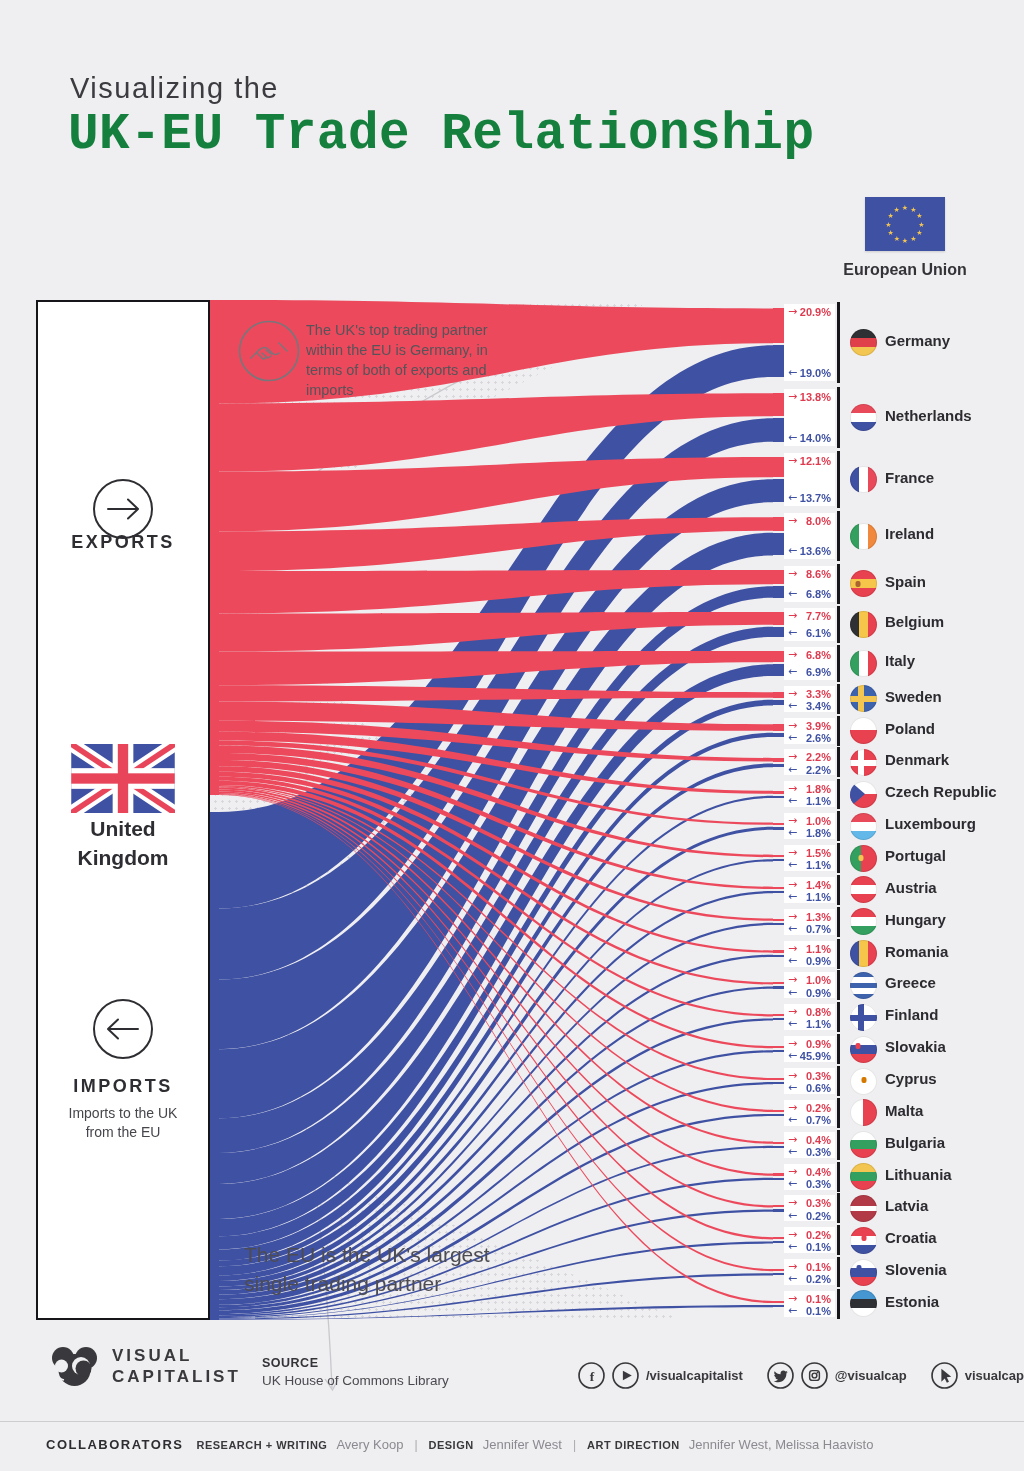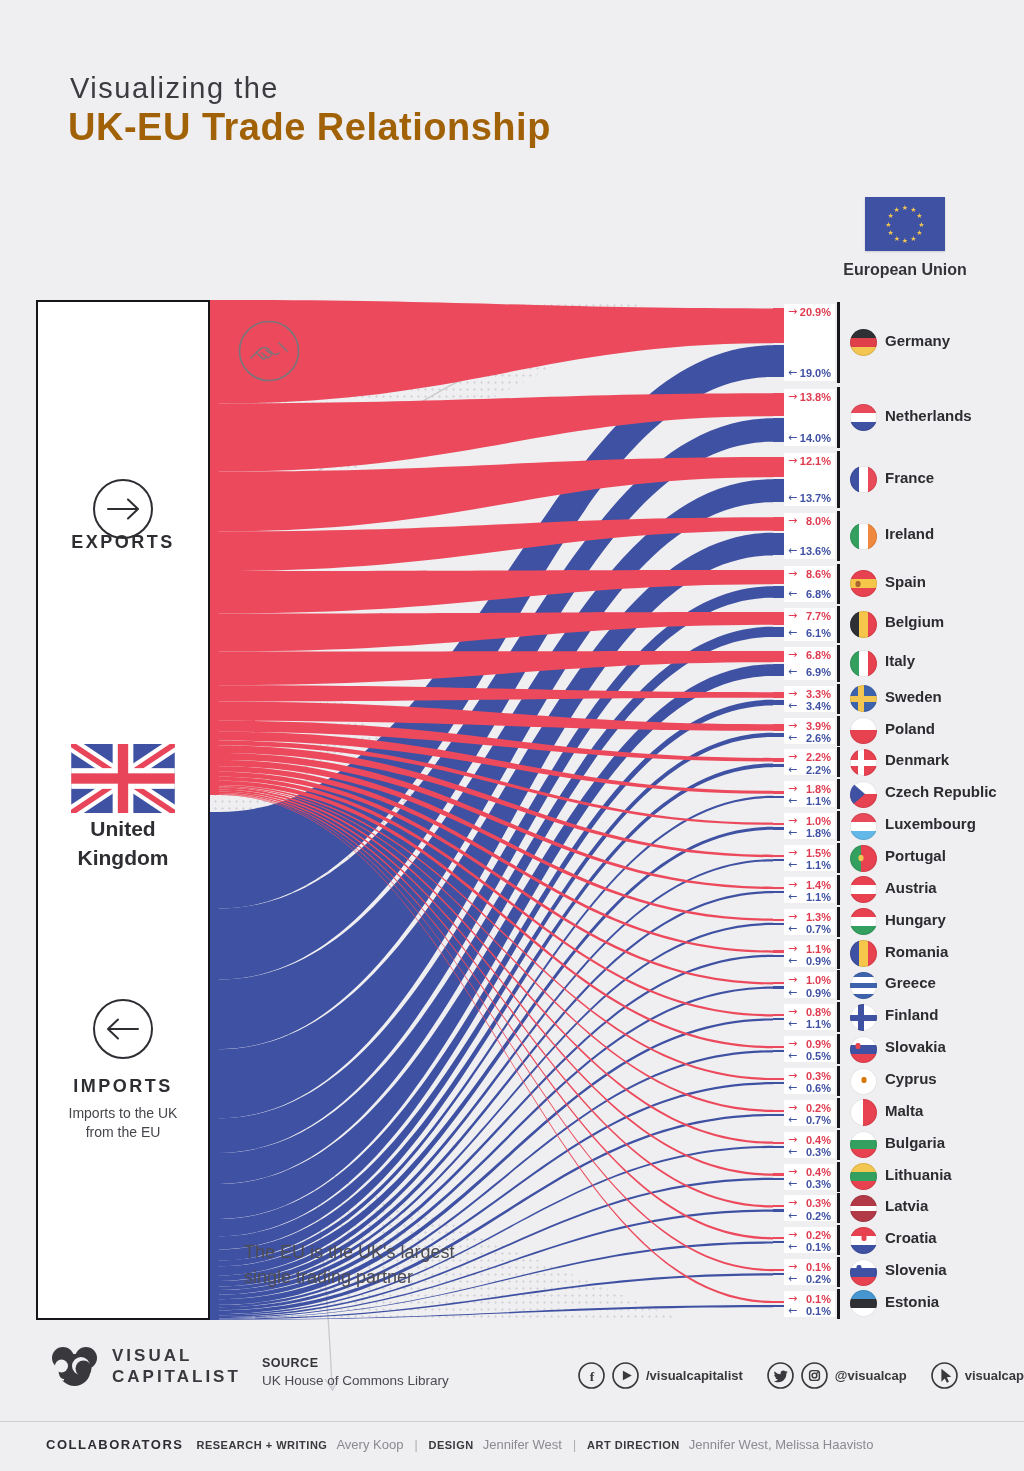--- a/index.html
+++ b/index.html
@@ -1,41 +1,41 @@
 <!DOCTYPE html>
 <html><head>
 <meta charset="utf-8">
 <style>
   html,body{margin:0;padding:0;background:#e4e3e6;}
   .page{position:relative;width:1024px;height:1471px;margin:0 auto;background:#efeef0;
         font-family:"Liberation Sans",sans-serif;color:#343338;overflow:hidden;}
   .abs{position:absolute;}
   
   .kicker{left:70px;top:72px;font-size:29px;font-weight:500;letter-spacing:1.5px;color:#3c3b40;}
-  .title{left:68px;top:106px;font-size:38px;font-weight:800;letter-spacing:.5px;color:#a16207;}
+  .title{left:68px;top:106px;font-size:51px;font-weight:800;letter-spacing:.5px;color:#15803d;font-family:Liberation Mono, monospace;}
   .subtitle{left:70px;top:170px;font-size:18px;font-weight:600;color:#3c3b40;}
   .intro{left:70px;top:201px;width:640px;font-size:15px;line-height:1.55;color:#59585e;}
   .euflag{left:865px;top:197px;width:80px;height:54px;box-shadow:0 1px 2px rgba(0,0,0,.15);}
   .eulabel{left:824px;top:261px;width:162px;text-align:center;font-size:16px;font-weight:700;color:#343338;}
   
   .dots{position:absolute;background-image:radial-gradient(#d8d7dc 1.2px,transparent 1.3px);
         background-size:7px 7px;z-index:1;}
   #sankey{position:absolute;left:0;top:0;z-index:2;pointer-events:none;}
   .panel{left:36px;top:300px;width:174px;height:1020px;background:#fff;border:2px solid #161519;
          box-sizing:border-box;z-index:5;}
   .p-item{position:absolute;left:36px;width:174px;text-align:center;z-index:6;}
   .p-icon{left:92px;width:62px;height:62px;z-index:6;}
   .p-head{font-size:18px;font-weight:700;letter-spacing:2.5px;color:#2e2d32;}
   .p-desc{font-size:14px;line-height:1.35;color:#46454b;}
   .p-desc span{display:inline-block;width:140px;}
   .ukname{font-size:21px;font-weight:700;color:#2e2d32;line-height:1.4;}
   .ukname span{display:inline-block;width:110px;}
   .note-icon{left:238px;top:320px;width:62px;height:62px;z-index:6;}
   .note-top{left:306px;top:320px;width:210px;font-size:14.5px;line-height:1.38;color:#55545a;z-index:6;}
-  .note-bottom{left:244px;top:1240px;width:250px;font-size:18px;line-height:1.4;color:#4d4c52;z-index:6;}
+  .note-bottom{left:244px;top:1240px;width:250px;font-size:21px;line-height:1.4;color:#4d4c52;z-index:6;}
   
   #countries{position:absolute;left:773px;top:0;width:251px;height:1471px;z-index:6;}
   .crow{position:absolute;left:0;width:251px;}
   .stub{position:absolute;left:0;width:11px;}
   .stub-red{width:11px;}
   .stub-blue{width:11px;margin-top:2px;}
   .pctbox{position:absolute;left:11px;width:51px;background:#fff;box-sizing:border-box;
           display:flex;flex-direction:column;justify-content:space-between;padding:2px 4px 2px 4px;}
   .pct{display:flex;justify-content:space-between;font-size:11px;font-weight:700;line-height:1.1;}
   .pct .arr{font-family:"DejaVu Sans",sans-serif;font-weight:400;}
@@ -189,20 +189,21 @@
     <circle cx="31" cy="31" r="29.5" fill="none" stroke="#77767c" stroke-width="1.6"></circle>
     <g fill="none" stroke="#77767c" stroke-width="1.5" stroke-linecap="round" stroke-linejoin="round">
       <path d="M13 38 L21 30"></path>
       <path d="M49 31 L41 23"></path>
       <path d="M21 30 C24 27 28 27 30 29 L34 33 C36 35 39 35 41 33"></path>
       <path d="M24 33 L30 38 L33 36"></path>
       <path d="M28 30 L33 34"></path>
       <path d="M19 33 L25 39 L28 38"></path>
     </g>
   </svg>
+  <p class="abs note-top" style="margin:0">The UK's top trading partner within the EU is Germany, in terms of both of exports and imports</p>
   <p class="abs note-bottom" style="margin:0">The EU is the UK's largest single trading partner</p>
 
   <div id="countries">
       <div class="crow" style="top:300.0px;height:85.5px">
         <div class="stub" style="top:8.4px">
           <div class="stub-red" style="height:34.9px;background:#EC4A5C"></div>
           <div class="stub-blue" style="height:31.8px;background:#3F51A3"></div>
         </div>
         <div class="pctbox" style="top:4.4px;height:76.7px">
           <div class="pct" style="color:#DF3B4F">
@@ -552,21 +553,21 @@
           <div class="stub-red" style="height:2.2px;background:#EC4A5C"></div>
           <div class="stub-blue" style="height:2.2px;background:#3F51A3"></div>
         </div>
         <div class="pctbox" style="top:2.9px;height:26.0px">
           <div class="pct" style="color:#DF3B4F">
             <span class="arr">→</span>
             <span>0.9%</span>
           </div>
           <div class="pct" style="color:#3F51A3">
             <span class="arr">←</span>
-            <span>0.5%</span>
+            <span>45.9%</span>
           </div>
         </div>
         <div class="rule" style="top:0.9px;height:30.0px"></div>
         <span class="flag" style="top:2.4px;background:linear-gradient(180deg, #FFFFFF 0% 33.333333333333336%,#3F51A3 33.333333333333336% 66.66666666666667%,#E8414F 66.66666666666667% 100%)">
           <i class="emb" style="left:30%;top:40%;background:#E8414F"></i>
         </span>
         <div class="cname" style="top:4.9px">Slovakia</div>
       </div>
       <div class="crow" style="top:1065.2px;height:31.9px">
         <div class="stub" style="top:12.7px">

